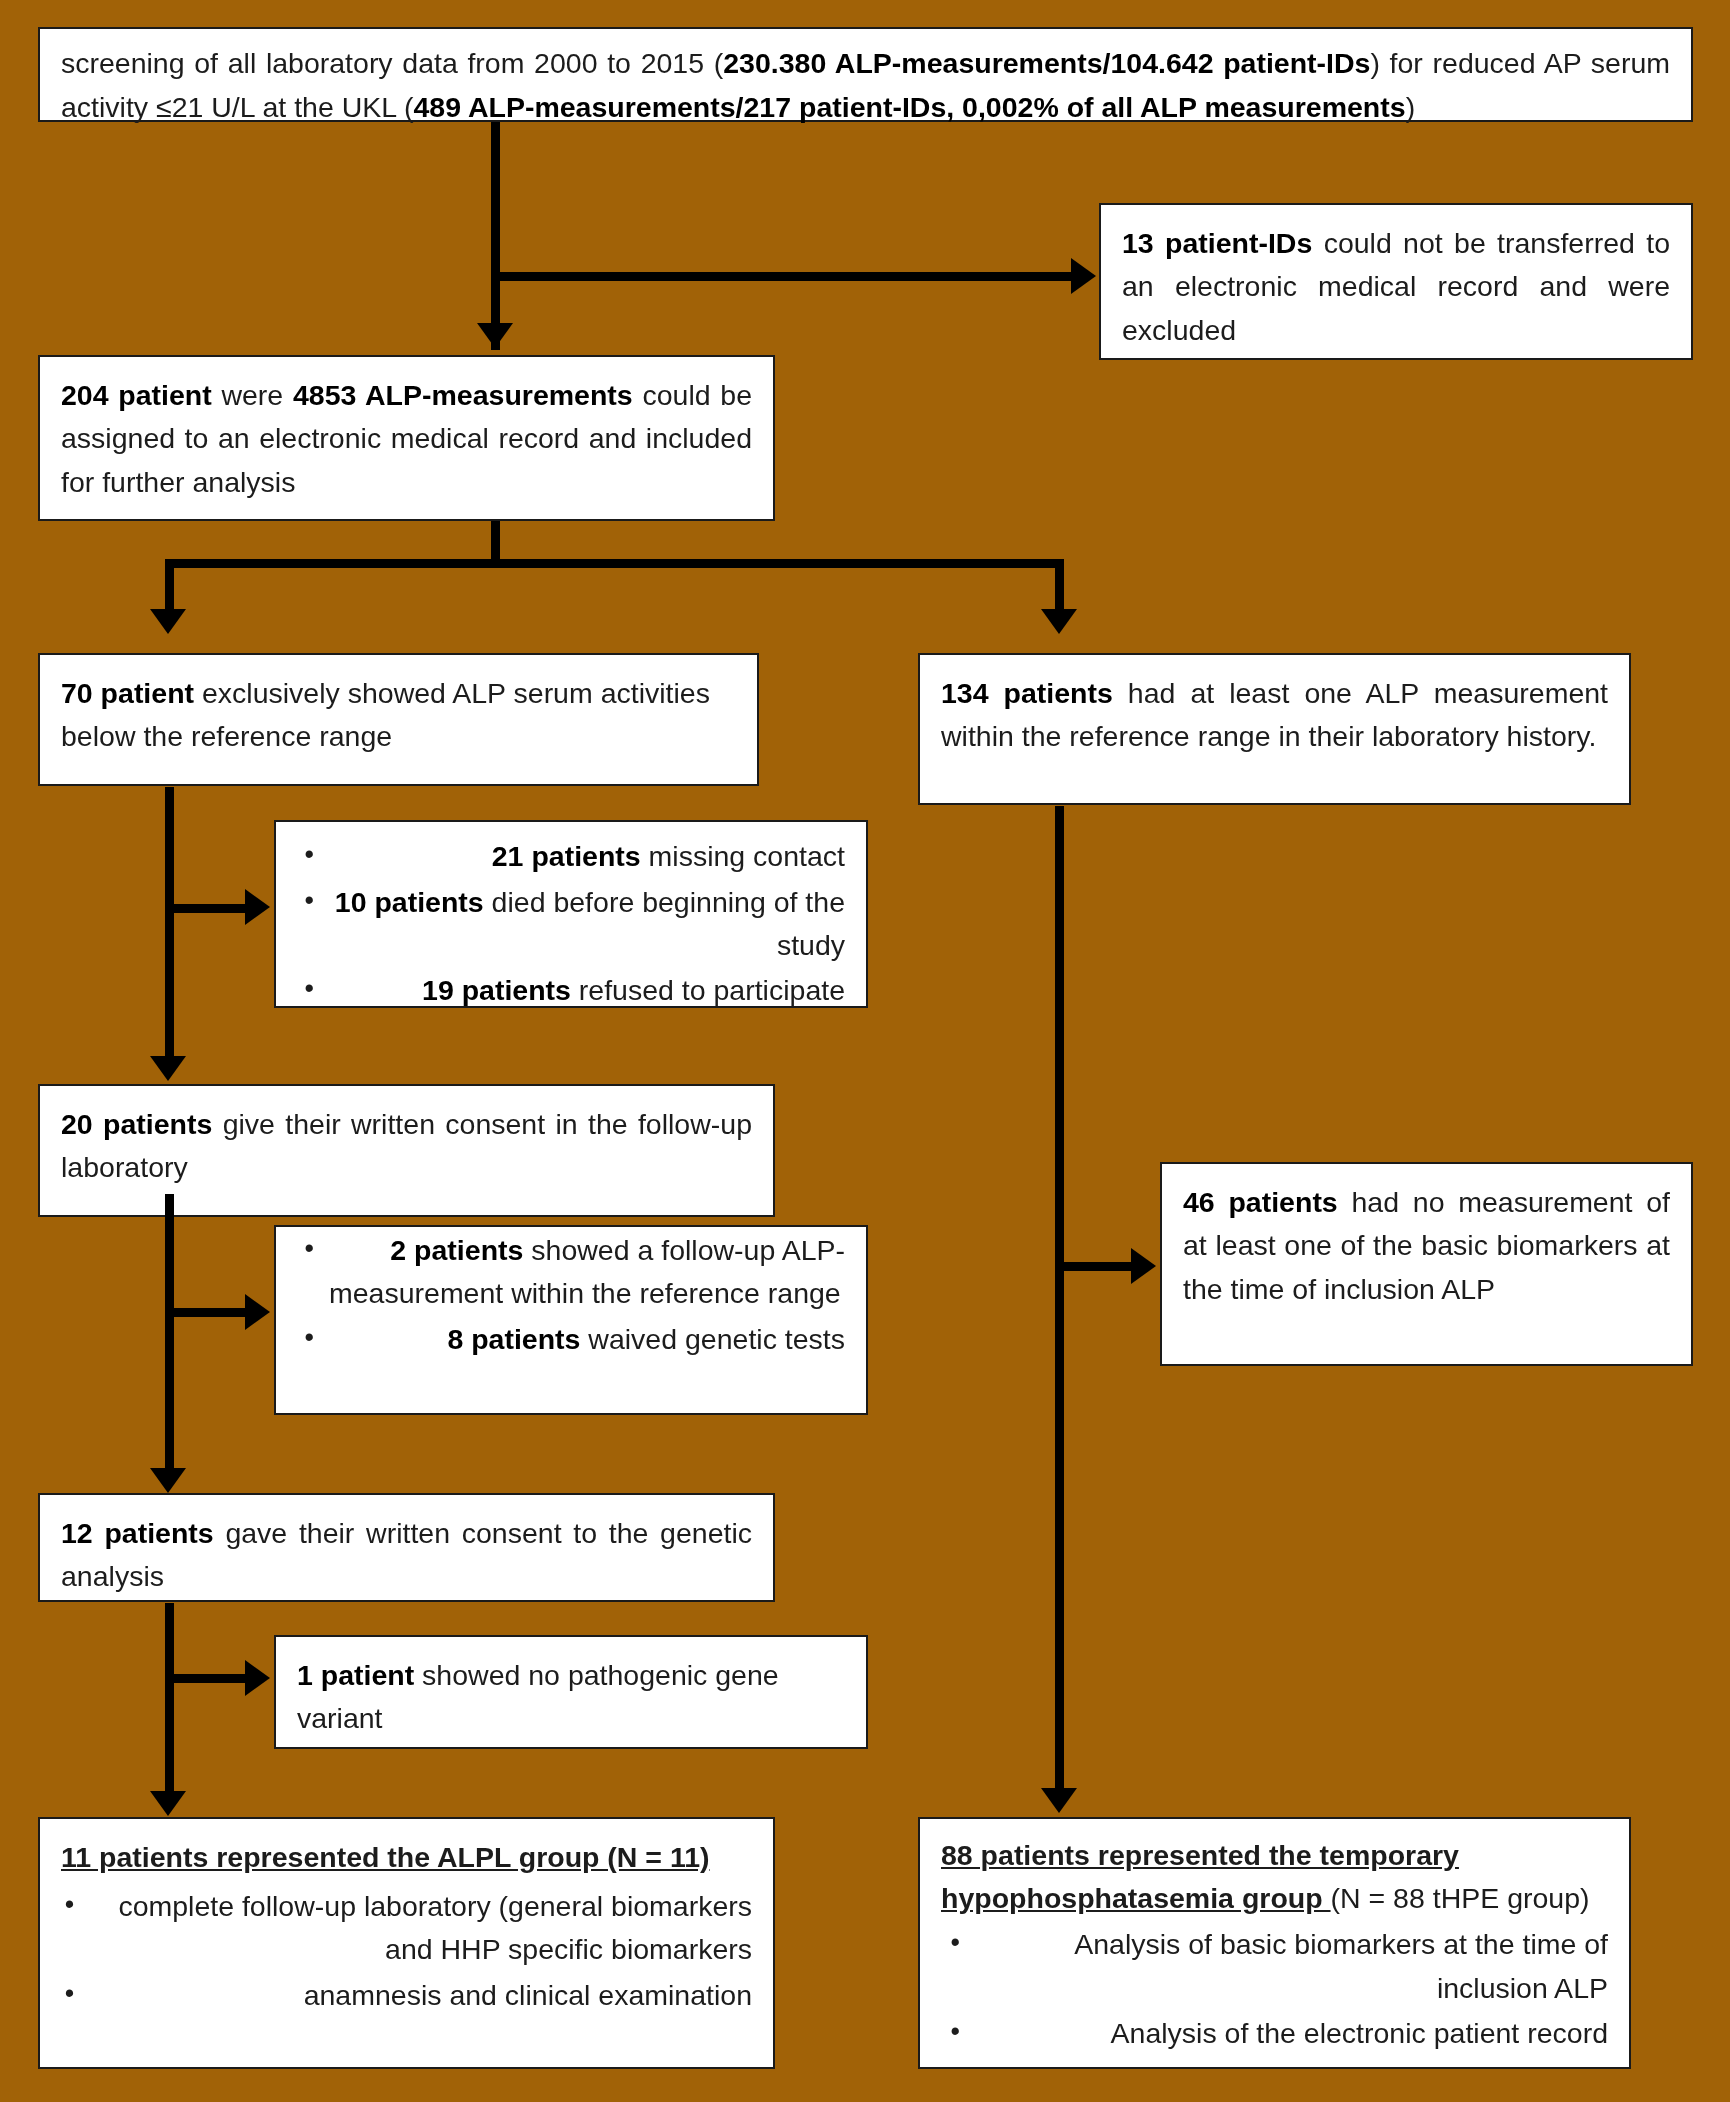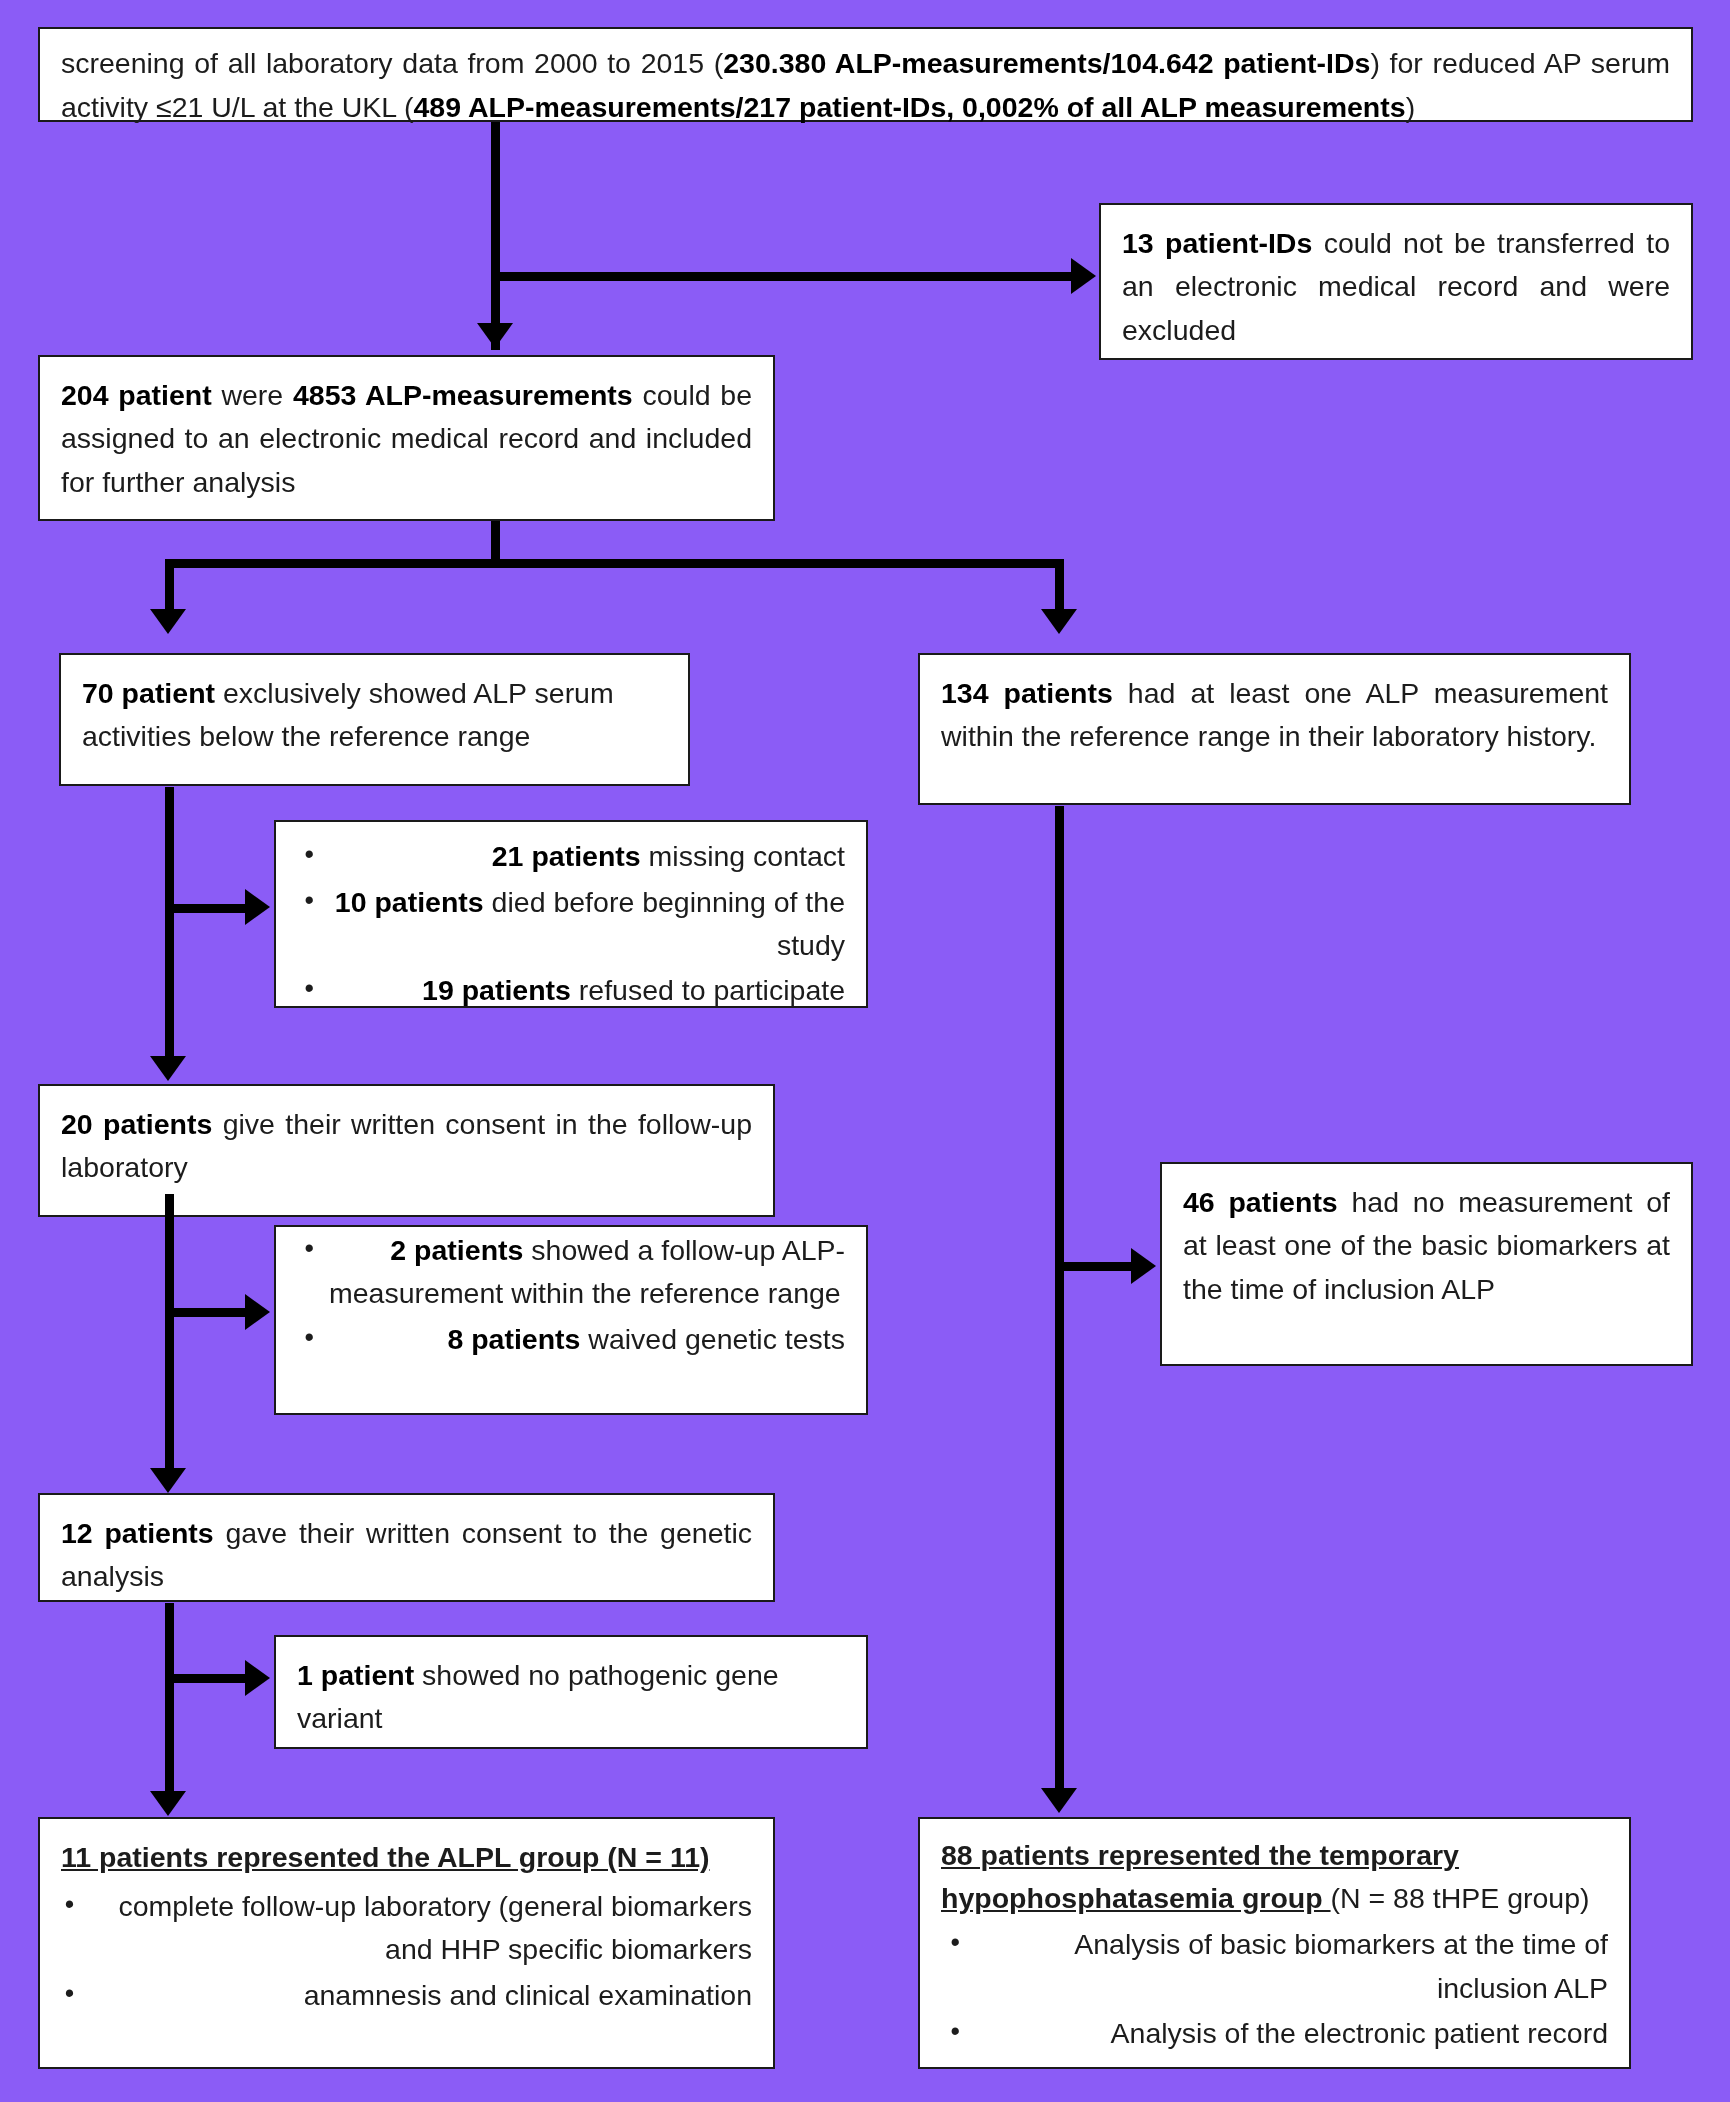--- a/index.html
+++ b/index.html
@@ -8,21 +8,21 @@
     background: #ffffff;
   }
   body {
     font-family: "Liberation Sans", sans-serif;
     color: #000000;
   }
   #canvas {
     position: relative;
     width: 1730px;
     height: 2103px;
-    background: #8b5cf6;
+    background: #a16207;
     overflow: hidden;
   }
 
   
   .box {
     position: absolute;
     box-sizing: border-box;
     border: 2.9px solid #1a1a1a;
     background: #ffffff;
     padding: 17px 21px 15px 21px;
@@ -104,21 +104,21 @@
     <p class="just"><span class="b">204 patient</span><span> were </span><span class="b">4853 ALP-measurements</span><span> could be assigned to an electronic medical record  and included for further analysis</span></p>
   </div>
 
   <div class="vline" style="left:491px; top:521px; width:8.6px; height:44px;"></div>
   <div class="hline" style="left:165px; top:559px; width:899px; height:8.6px;"></div>
   <div class="vline" style="left:165px; top:559px; width:8.6px; height:57px;"></div>
   <div class="vline" style="left:1055px; top:559px; width:8.6px; height:57px;"></div>
   <div class="arrow-down" style="left:150px; top:609px;"></div>
   <div class="arrow-down" style="left:1041px; top:609px;"></div>
 
-  <div class="box" id="n-below-range" style="left:38px; top:653px; width:631px; height:133px;margin-left:21px;">
+  <div class="box" id="n-below-range" style="left:38px; top:653px; width:721px; height:133px;">
     <p><span class="b">70 patient</span><span> exclusively showed ALP  serum activities below the reference range</span></p>
   </div>
 
   <div class="box" id="n-within-range" style="left:918px; top:653px; width:713px; height:152px;">
     <p class="just"><span class="b">134 patients</span><span> had at least one ALP measurement within the reference range in their laboratory history.</span></p>
   </div>
 
   <div class="vline" style="left:165px; top:787px; width:8.6px; height:276px;"></div>
   <div class="hline" style="left:165px; top:904px; width:86px; height:8.6px;"></div>
   <div class="arrow-right" style="left:245px; top:889px;"></div>

